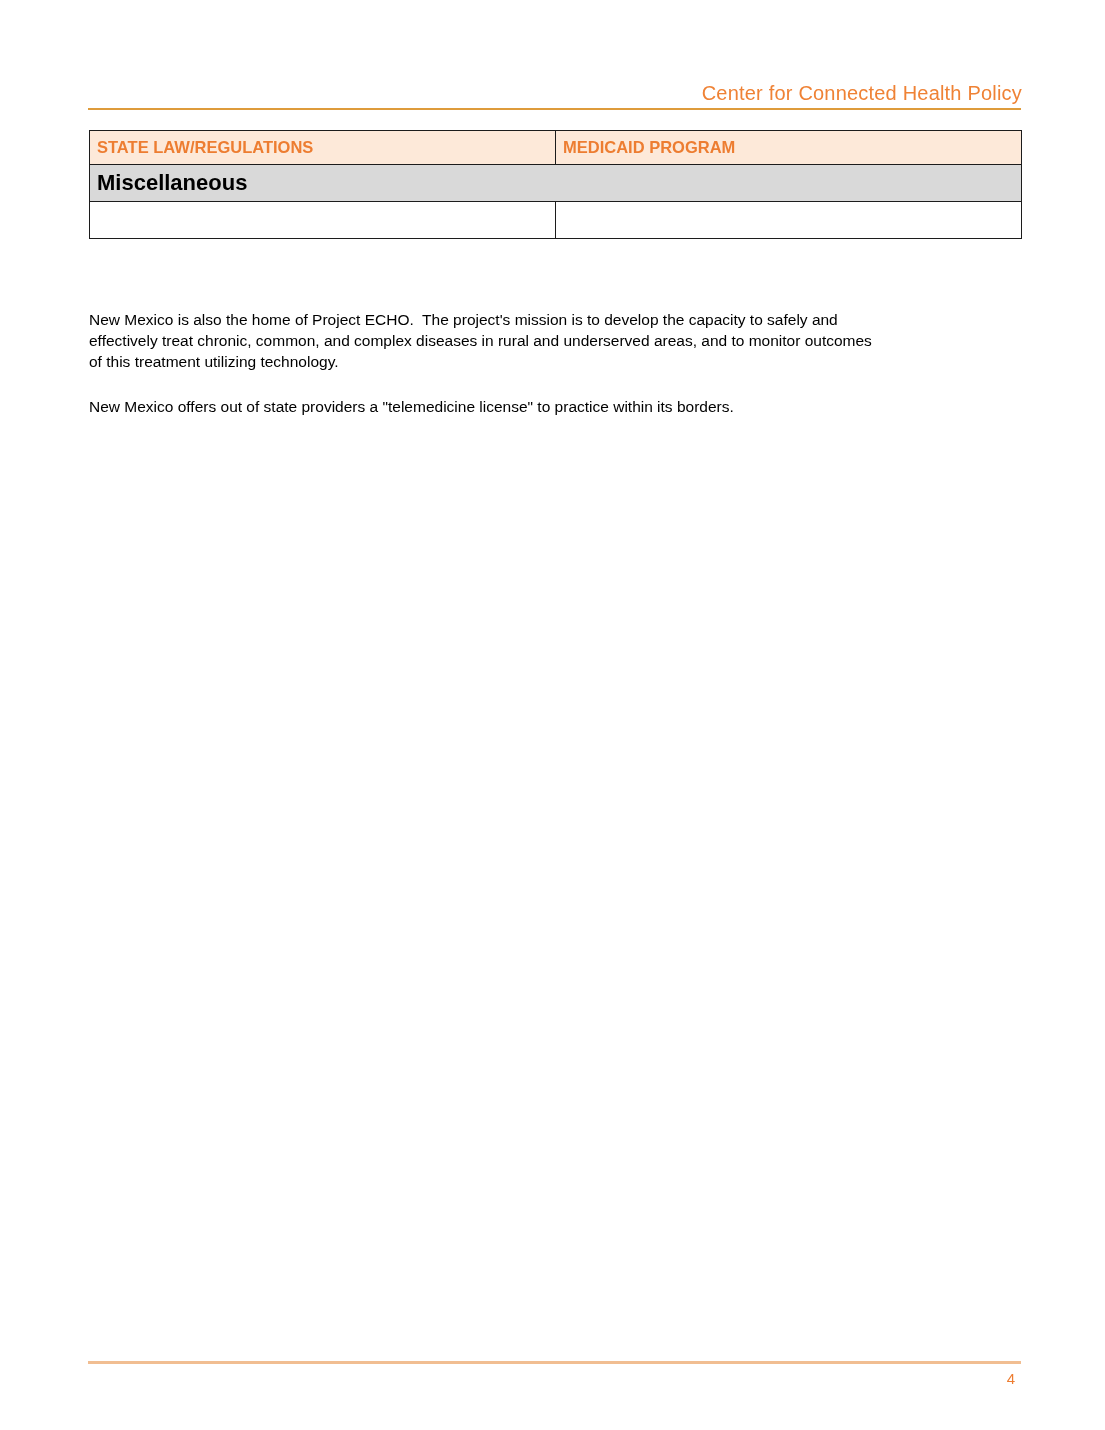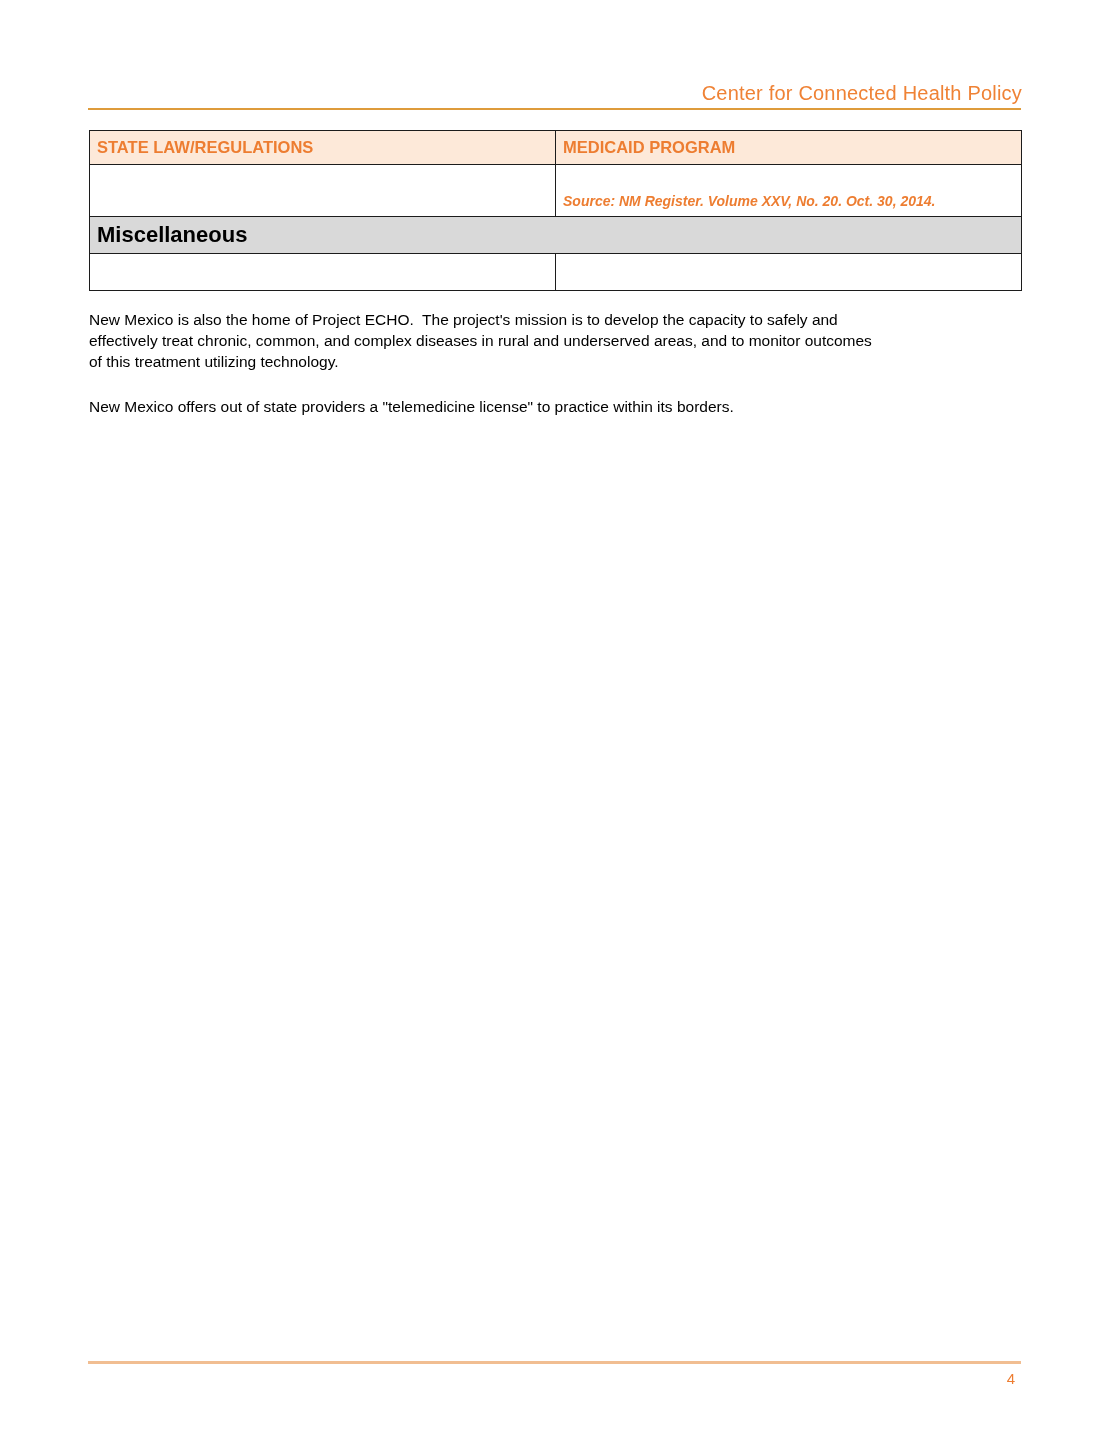--- a/index.html
+++ b/index.html
@@ -137,26 +137,20 @@
           <col class="c1">
           <col class="c2">
         </colgroup>
       <thead>
         <tr>
           <th>STATE LAW/REGULATIONS</th>
           <th>MEDICAID PROGRAM</th>
         </tr>
       </thead>
       <tbody>
-        <tr class="source-row">
-          <td class="cell-blank"></td>
-          <td class="cell-blank">
-            <span class="source-text">Source: NM Register. Volume XXV, No. 20. Oct. 30, 2014.</span>
-          </td>
-        </tr>
         <tr>
           <td class="section-cell" colspan="2">Miscellaneous</td>
         </tr>
         <tr class="empty-row">
           <td class="cell-blank"></td>
           <td class="cell-blank"></td>
         </tr>
       </tbody>
     </table>
 

